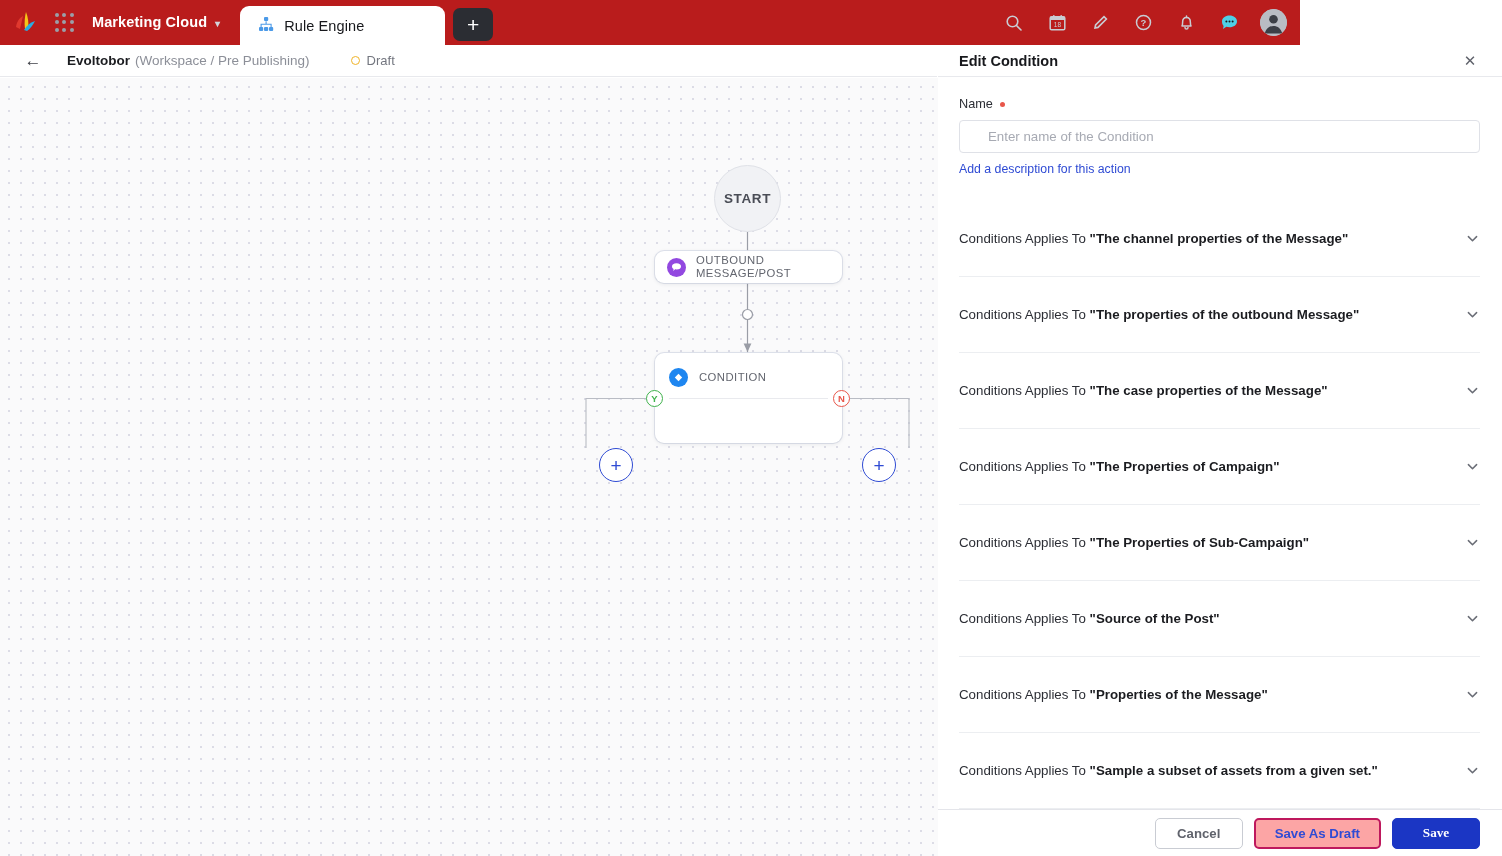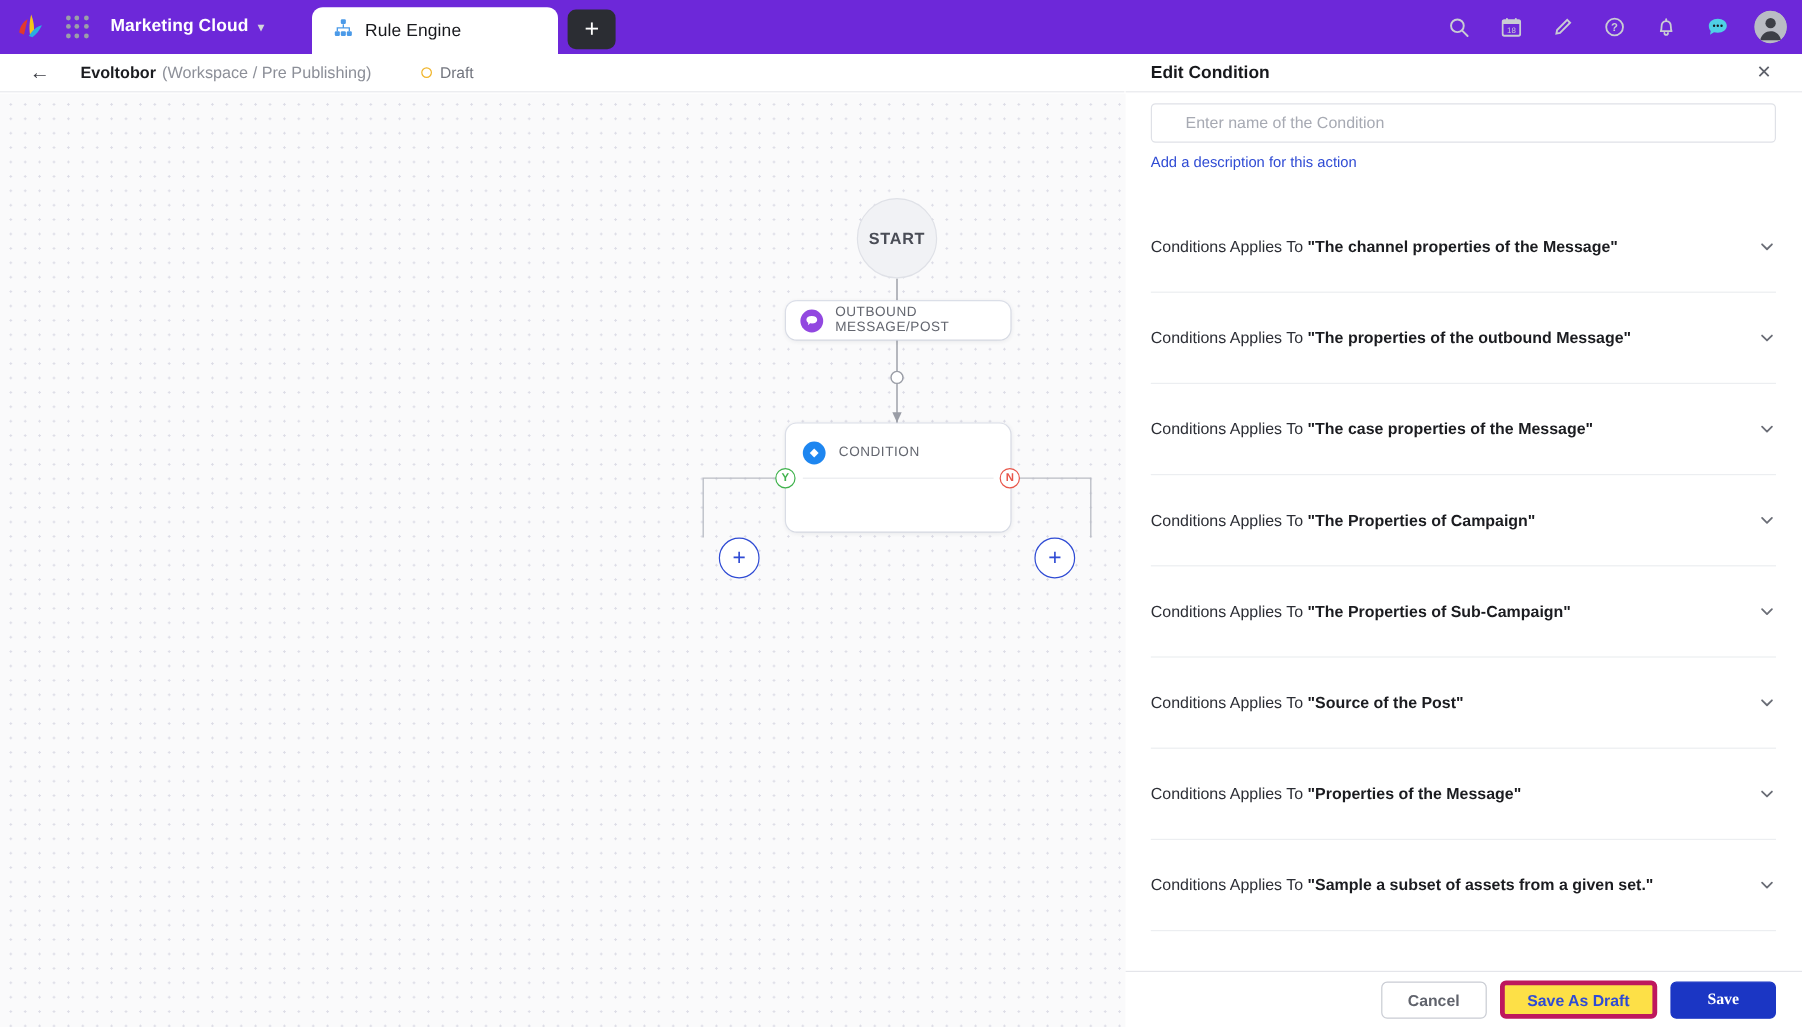--- a/index.html
+++ b/index.html
@@ -7,23 +7,23 @@
   html, body {
     width: 1502px; height: 856px;
     font-family: "Liberation Sans", sans-serif;
     background: #ffffff;
     overflow: hidden;
   }
   #app { position: relative; width: 1502px; height: 856px; }
 
   
   .topbar {
-    position: absolute; left: 0; top: 0; width: 1502px; height: 45px;
-    background: #6d28d9;
-    display: flex; align-items: flex-end; gap: 20px;
+    position: absolute; left: 0; top: 0; width: 1300px; height: 45px;
+    background: #b91c1c;
+    display: flex; align-items: flex-end;
   }
   .tb-left { display: flex; align-items: center; height: 45px; padding-left: 13px; }
   .sf-logo { width: 26px; height: 24px; position: relative; margin-right: 16px; }
   .waffle {
     width: 19px; height: 19px; margin-right: 18px;
     display: grid; grid-template-columns: repeat(3,1fr); grid-template-rows: repeat(3,1fr);
     gap: 3px; cursor: pointer;
   }
   .waffle i { display:block; width: 4px; height: 4px; border-radius: 50%; background: #9b9fa8; }
   .cloud-name {
@@ -178,21 +178,21 @@
     flex: none; height: 47px; border-top: 1px solid #e4e5ea;
     display: flex; align-items: center; justify-content: flex-end;
     gap: 11px; padding-right: 22px; background: #ffffff;
   }
   .btn {
     height: 31px; border-radius: 5px; font-size: 13.2px; font-weight: bold;
     display: flex; align-items: center; justify-content: center; cursor: pointer;
     font-family: "Liberation Sans", sans-serif; padding: 12px 19px; white-space: nowrap;
   }
   .btn-cancel { background: #ffffff; border: 1px solid #c9ccd3; color: #60636c; min-width: 88px; }
-  .btn-draft { background: #fde047; border: 4px solid #be185d; color: #2f4bd4; min-width: 114px; }
+  .btn-draft { background: #fca5a5; border: 2px solid #be185d; color: #2f4bd4; min-width: 114px; }
   .btn-save { background: #1b36c4; border: 1px solid #1b36c4; color: #ffffff; min-width: 88px; font-family: Liberation Serif, serif; }
 </style>
 </head>
 <body>
 
 <div id="app">
 
   <div class="topbar">
     <div class="tb-left">
 
@@ -349,20 +349,24 @@
     <div class="plusbtn plus-n">+</div>
   </div>
 
   <div class="panel">
     <div class="panel-head">
       <span class="panel-title">Edit Condition</span>
       <span class="panel-close">✕</span>
     </div>
 
     <div class="panel-body">
+      <div class="field-label">
+        <span>Name</span>
+        <span class="req-dot"></span>
+      </div>
       <input class="name-input" type="text" value="" placeholder="Enter name of the Condition" style="">
       <span class="desc-link">Add a description for this action</span>
 
       <div class="cond-list">
 
         <div class="cond-row">
           <span class="cond-text"><span>Conditions Applies To </span><b>"The channel properties of the Message"</b></span>
           <span class="chev-down">
             <svg width="15" height="15" viewBox="0 0 15 15" fill="none" stroke="#6a6d76" stroke-width="1.5" stroke-linecap="round" stroke-linejoin="round">
                 <path d="M3.4 5.6 L7.5 9.7 L11.6 5.6"></path>

